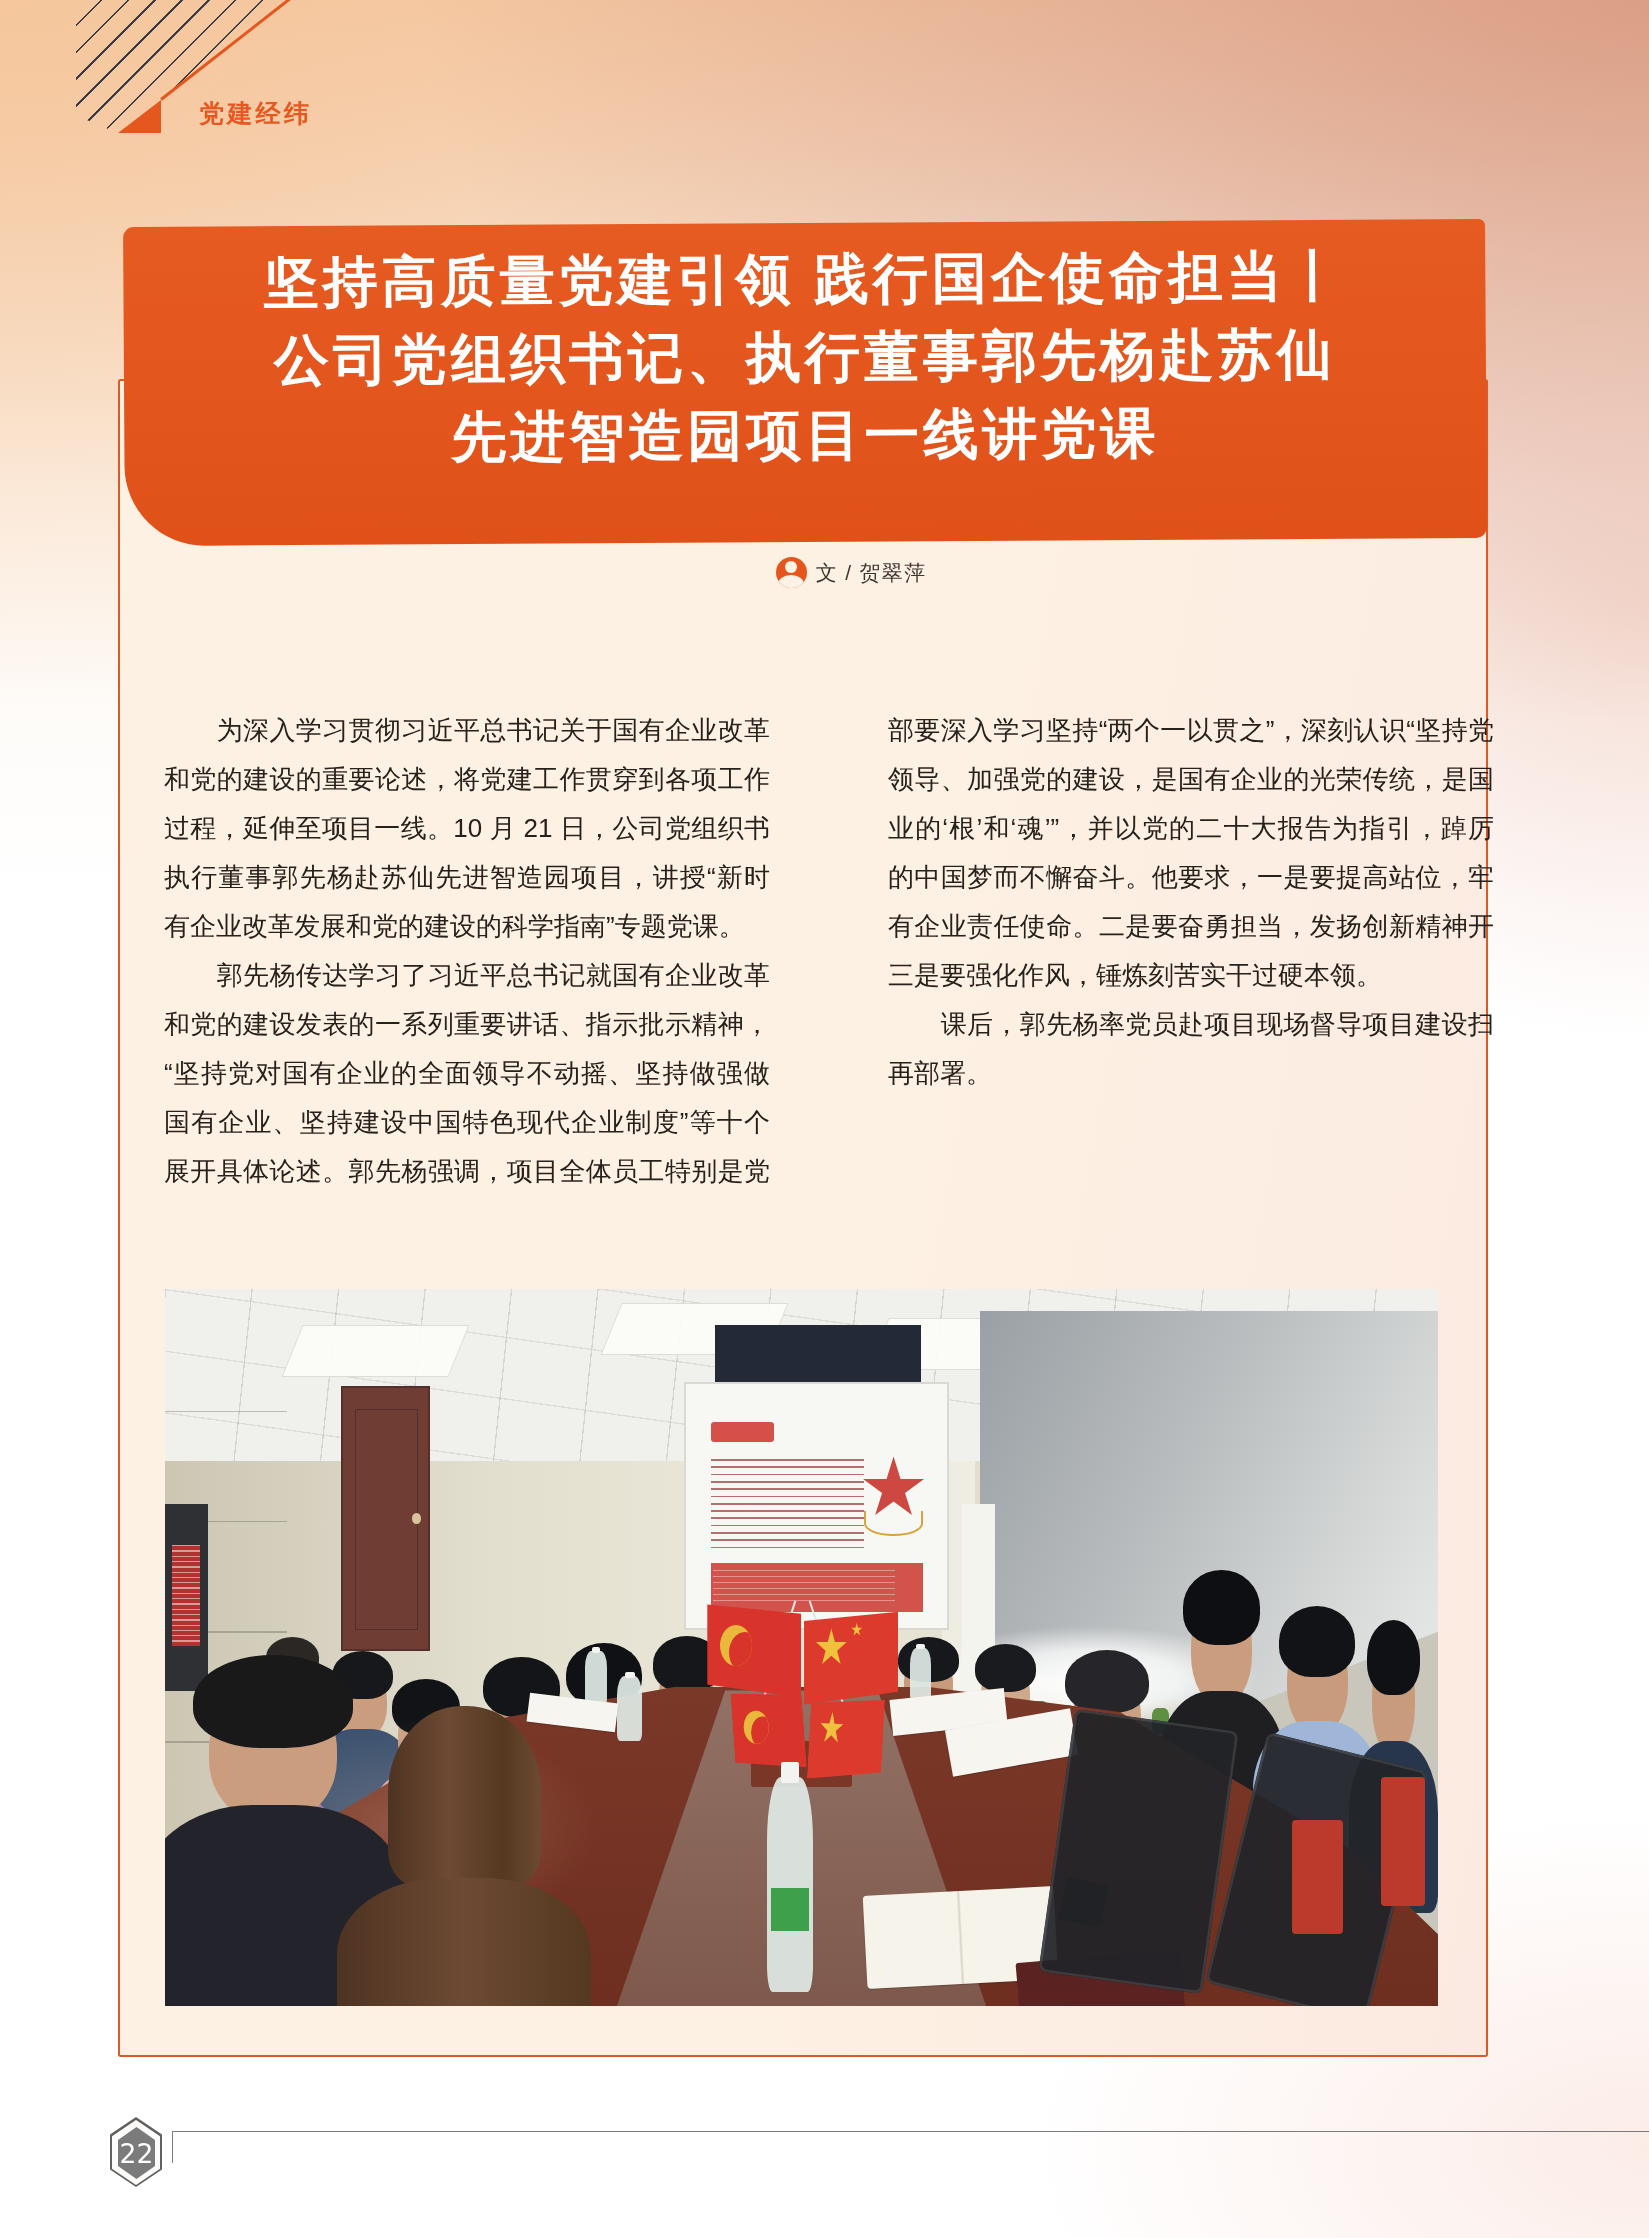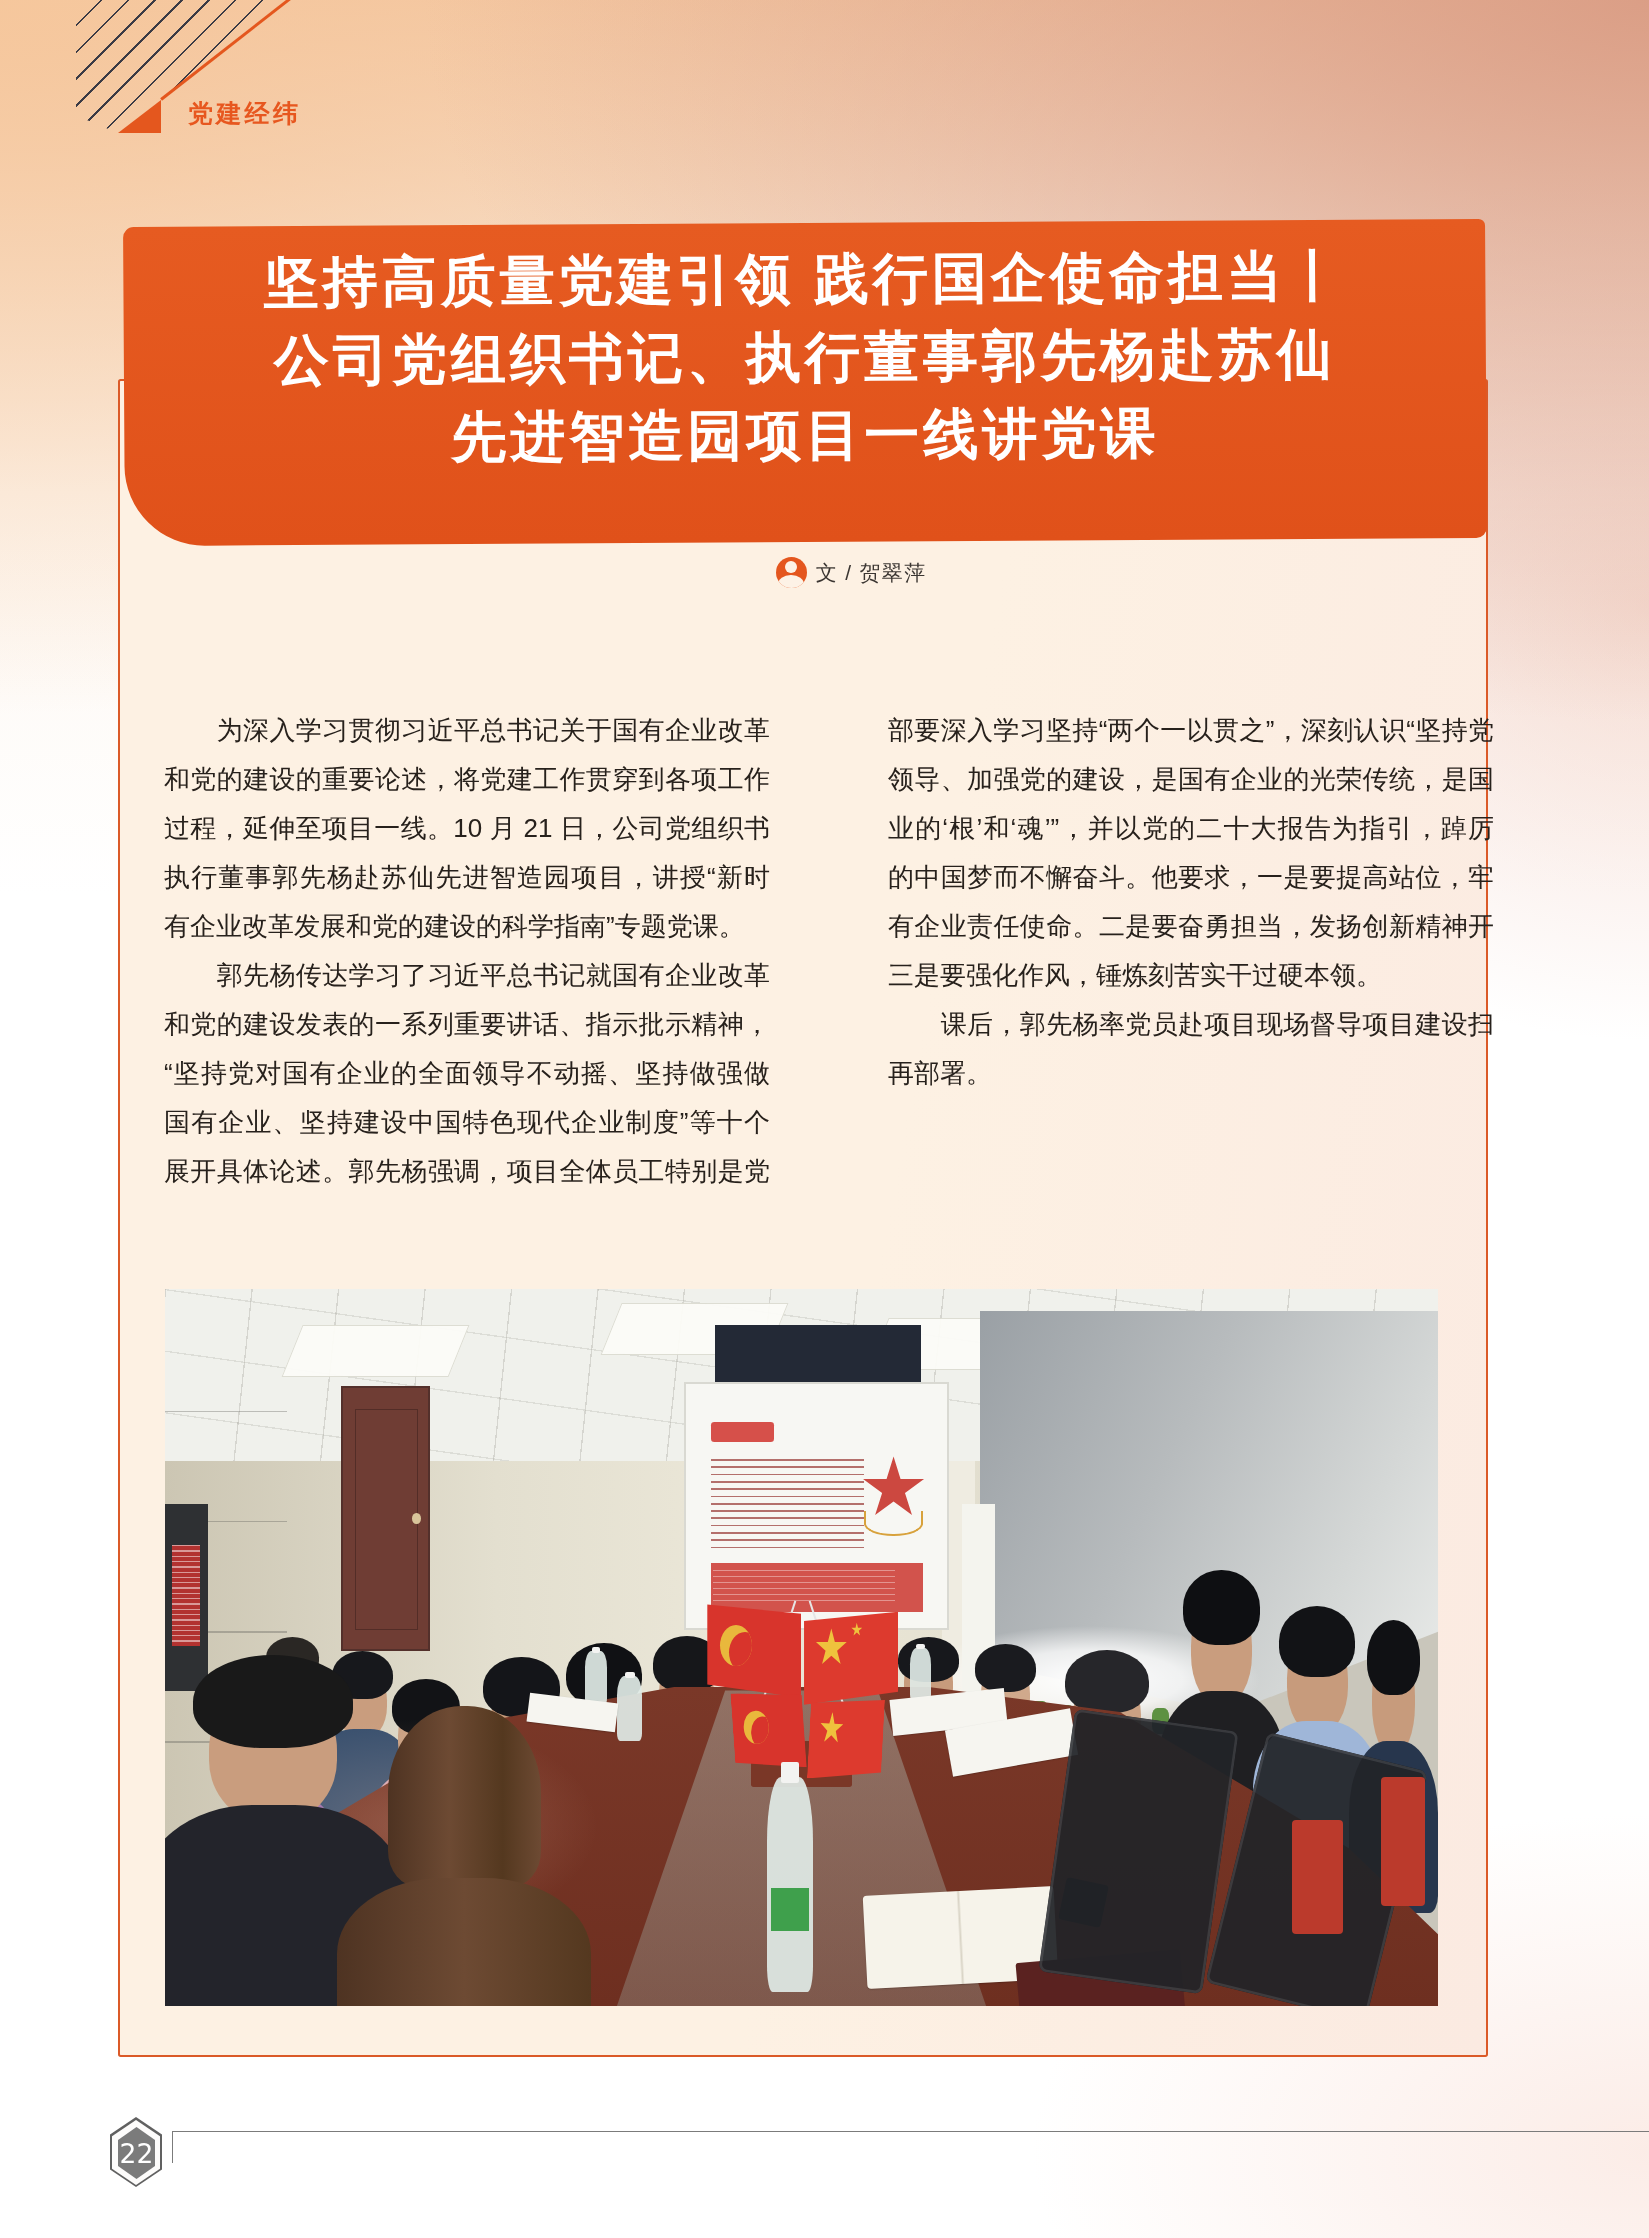--- a/index.html
+++ b/index.html
@@ -13,21 +13,21 @@
       linear-gradient(180deg,#f2c8a7 0%,#f7e2d0 10%,#fdf7f1 22%,#ffffff 40%,#ffffff 100%);
   }
   
   .stripes{position:absolute;left:76px;top:0;width:213px;height:136px;
     background:repeating-linear-gradient(-45deg,#3b3b45 0 1.7px,transparent 1.7px 19px);
     clip-path:polygon(0 0,100% 0,40% 73%,20% 98%,0 85%);}
   .orange-diag{position:absolute;left:161px;top:98px;width:168px;height:2.7px;background:#e4571e;
     transform-origin:0 50%;transform:rotate(-38deg);}
   .orange-tri{position:absolute;left:118px;top:100px;width:43px;height:33px;background:#e4571e;
     clip-path:polygon(0 100%,100% 100%,100% 0);}
-  .section-label{position:absolute;left:188px;top:97px;font-size:25px;font-weight:bold;
+  .section-label{position:absolute;left:199px;top:97px;font-size:25px;font-weight:bold;
     color:#e7571f;letter-spacing:3.3px;}
   
   .panel{position:absolute;left:118px;top:379px;width:1370px;height:1678px;
     border:2.7px solid #db5a28;border-radius:2.7px;box-sizing:border-box;
     background:linear-gradient(100deg,#fdf1e3 55%,#fbeae1 100%);}
   
   .banner{position:absolute;left:124px;top:223px;width:1362px;height:319px;
     background:linear-gradient(180deg,#e65b21 0%,#e0511a 100%);
     border-radius:10.6px 6.6px 10.6px 80px;transform:rotate(-.35deg);}
   .banner-title{padding-top:17.3px;text-align:center;color:#fff;font-weight:bold;

